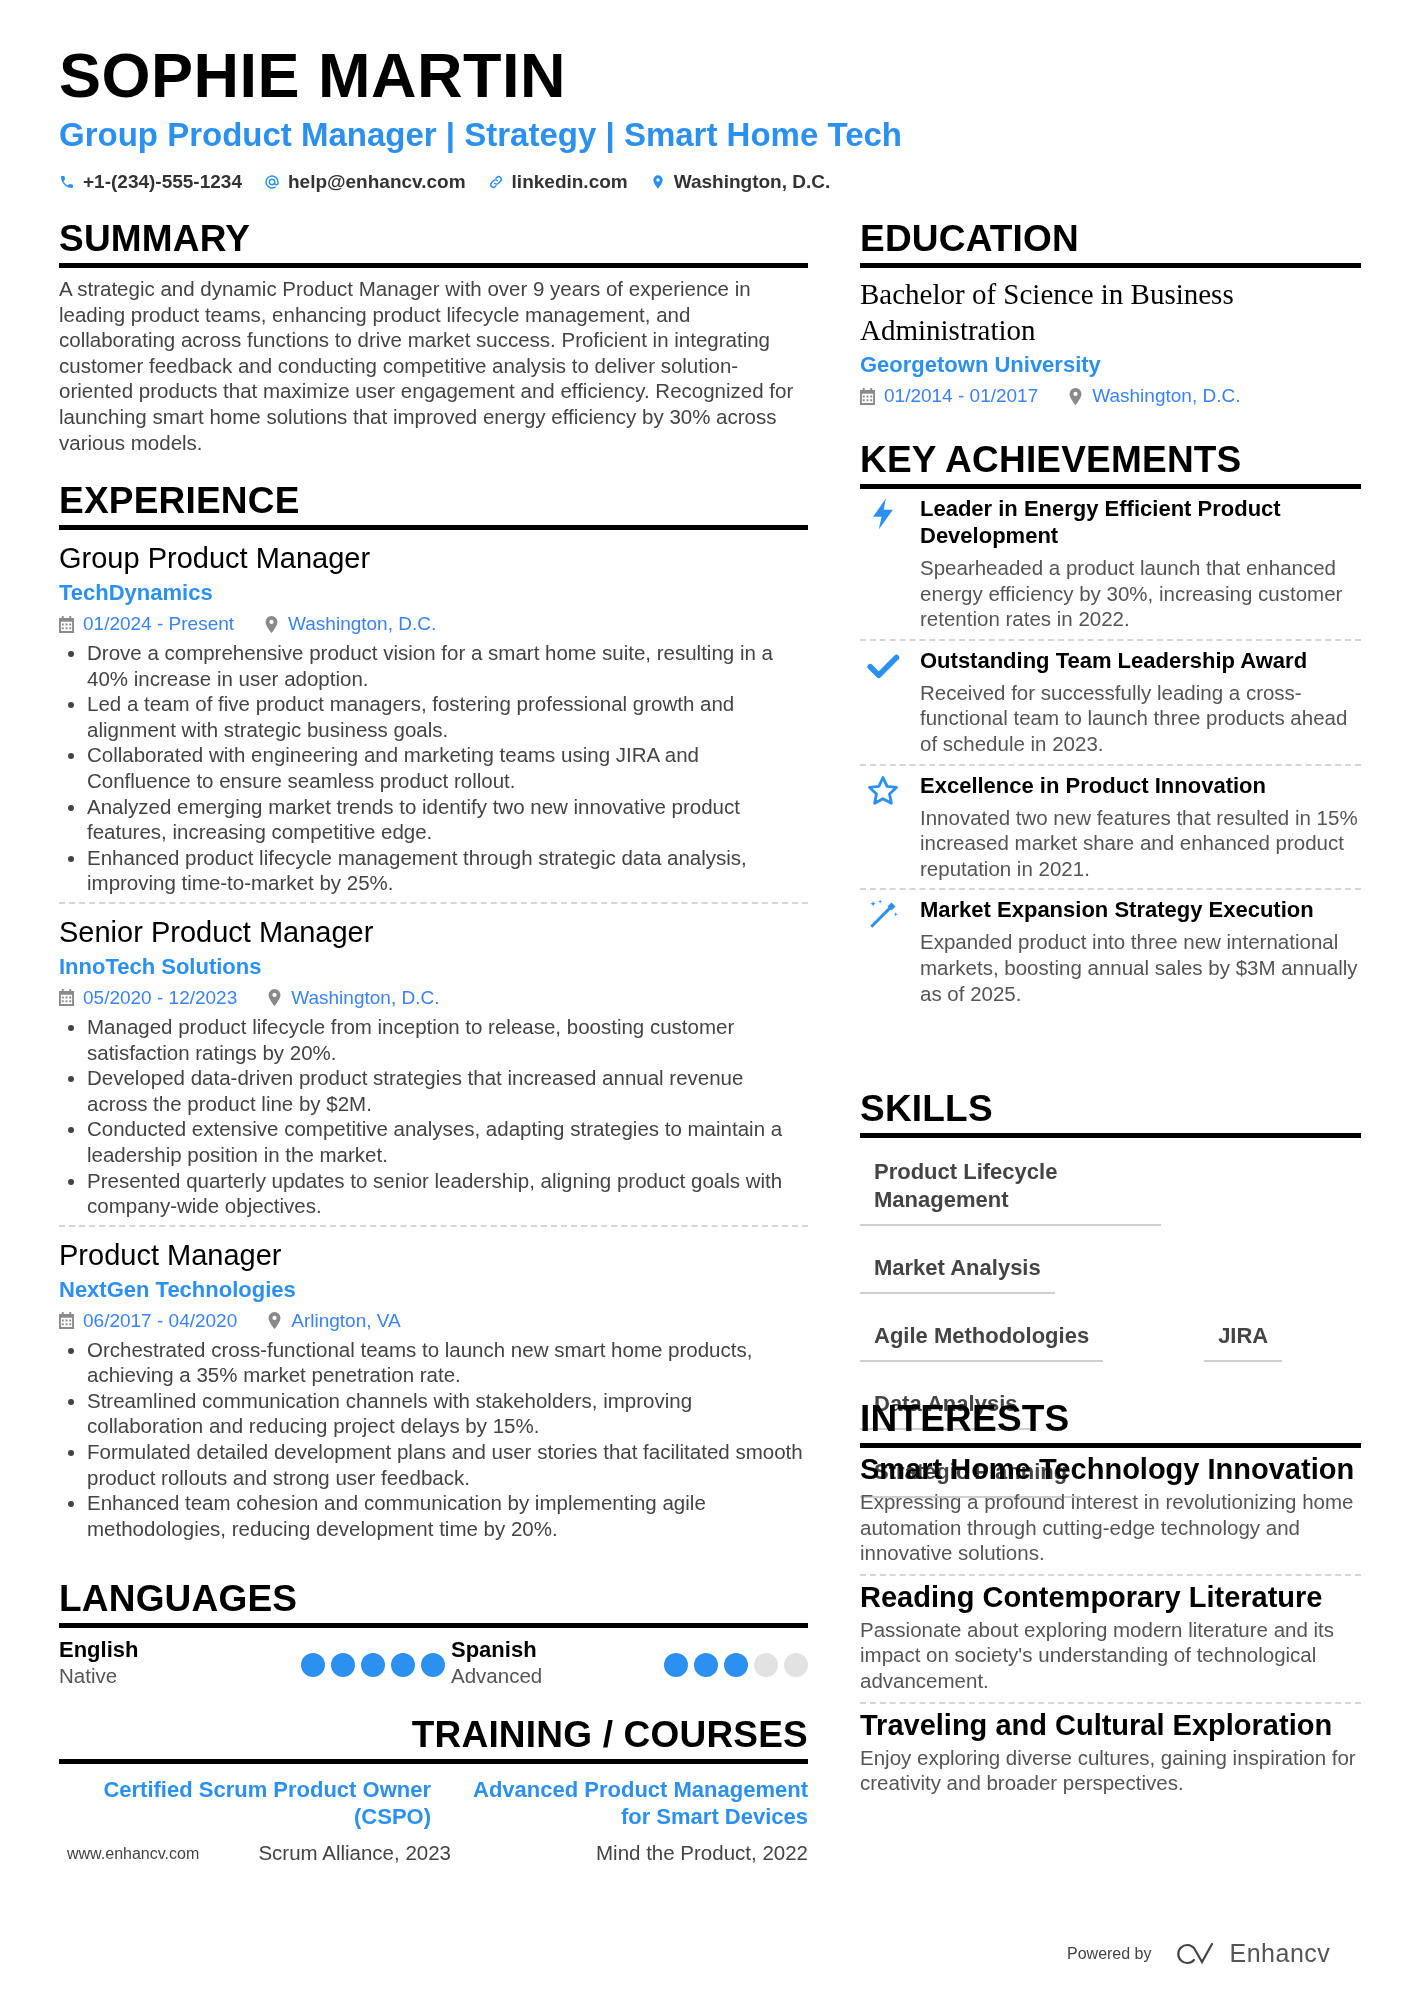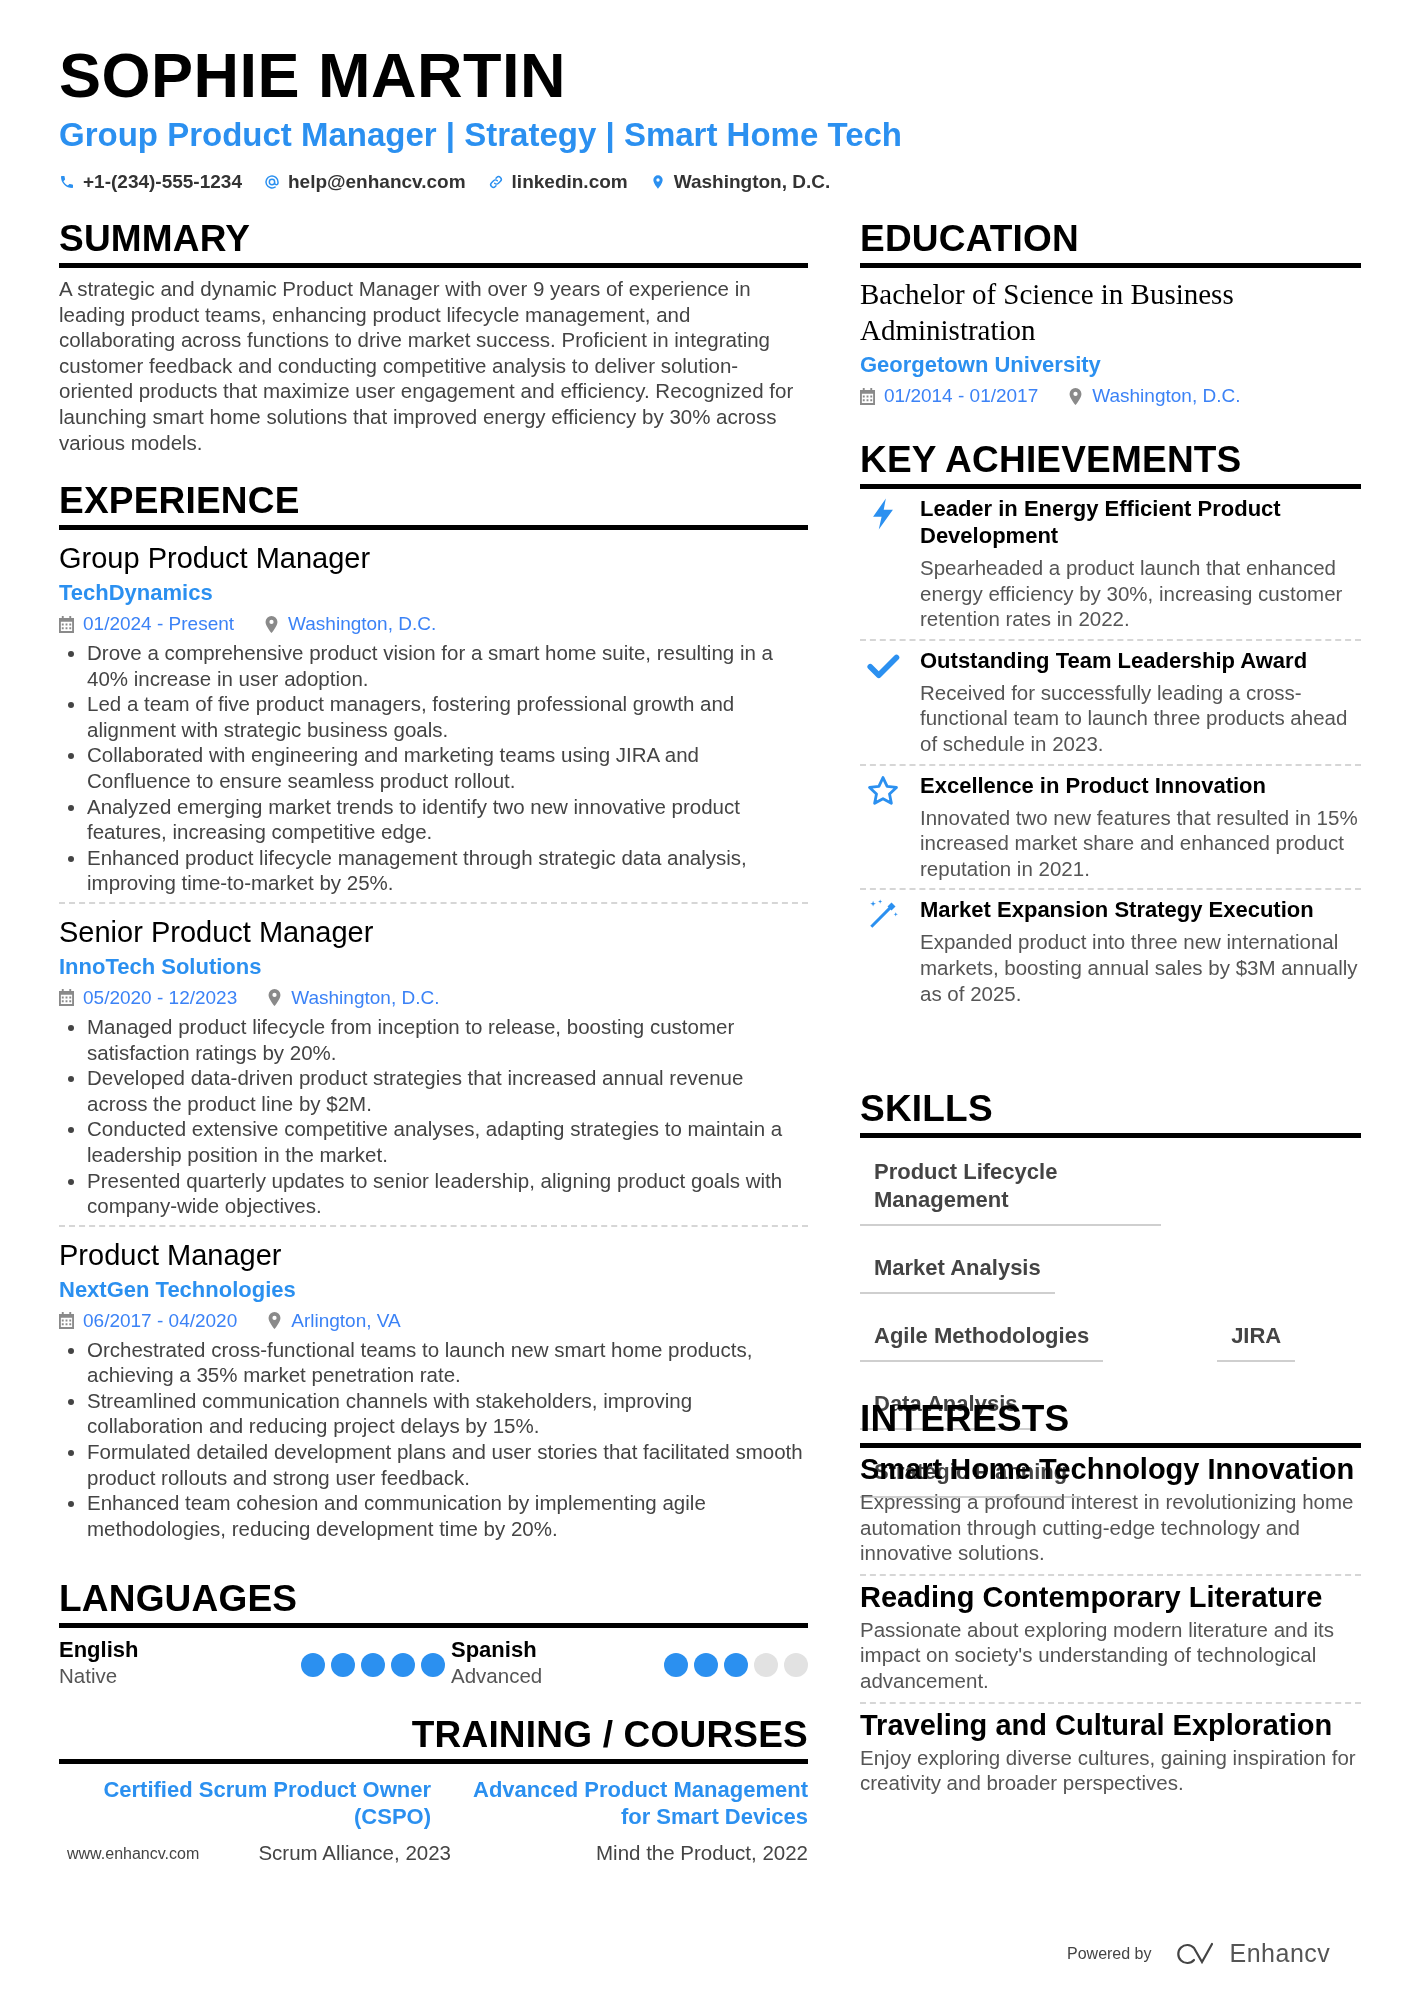--- a/index.html
+++ b/index.html
@@ -49,21 +49,21 @@
   .edu-degree { font-size: 29px; color: #000; line-height: 36px; margin-top: 8px; font-family: Liberation Serif, serif; }
   .edu-school { font-size: 22px; font-weight: 700; color: #2b90f0; line-height: 30px; margin-top: 2px; }
 
   .ach { display: flex; padding: 6px 0 7px; border-bottom: 2px dashed #d6d6d6; }
   .ach:last-child { border-bottom: none; }
   .ach-icon { width: 60px; flex: 0 0 60px; padding-left: 6px; padding-top: 2px; }
   .ach-icon svg { width: 34px; height: 34px; }
   .ach-title { font-size: 22px; font-weight: 700; color: #000; line-height: 27px; }
   .ach-desc { font-size: 20.5px; color: #555; line-height: 25.6px; margin-top: 6px; }
 
-  .skills { display: flex; flex-wrap: wrap; gap: 0 14px; margin-top: 6px; }
+  .skills { display: flex; flex-wrap: wrap; gap: 0 1px; margin-top: 6px; }
   .skill { font-size: 22px; font-weight: 700; color: #444; line-height: 28px; padding: 14px 14px 10px; border-bottom: 2px solid #cfcfcf; margin-bottom: 14px; }
 
   .int { padding: 8px 0 8px; border-bottom: 2px dashed #d6d6d6; }
   .int:last-child { border-bottom: none; }
   .int-title { font-size: 29px; font-weight: 700; color: #000; line-height: 27px; }
   .int-desc { font-size: 20.5px; color: #555; line-height: 25.6px; margin-top: 6px; }
 
   .footer-left { left: 67px; top: 1845px; font-size: 16px; color: #444; }
   .footer-right { left: 1067px; top: 1939px; display: flex; align-items: center; gap: 22px; color: #444; }
   .powered { font-size: 16px; }

